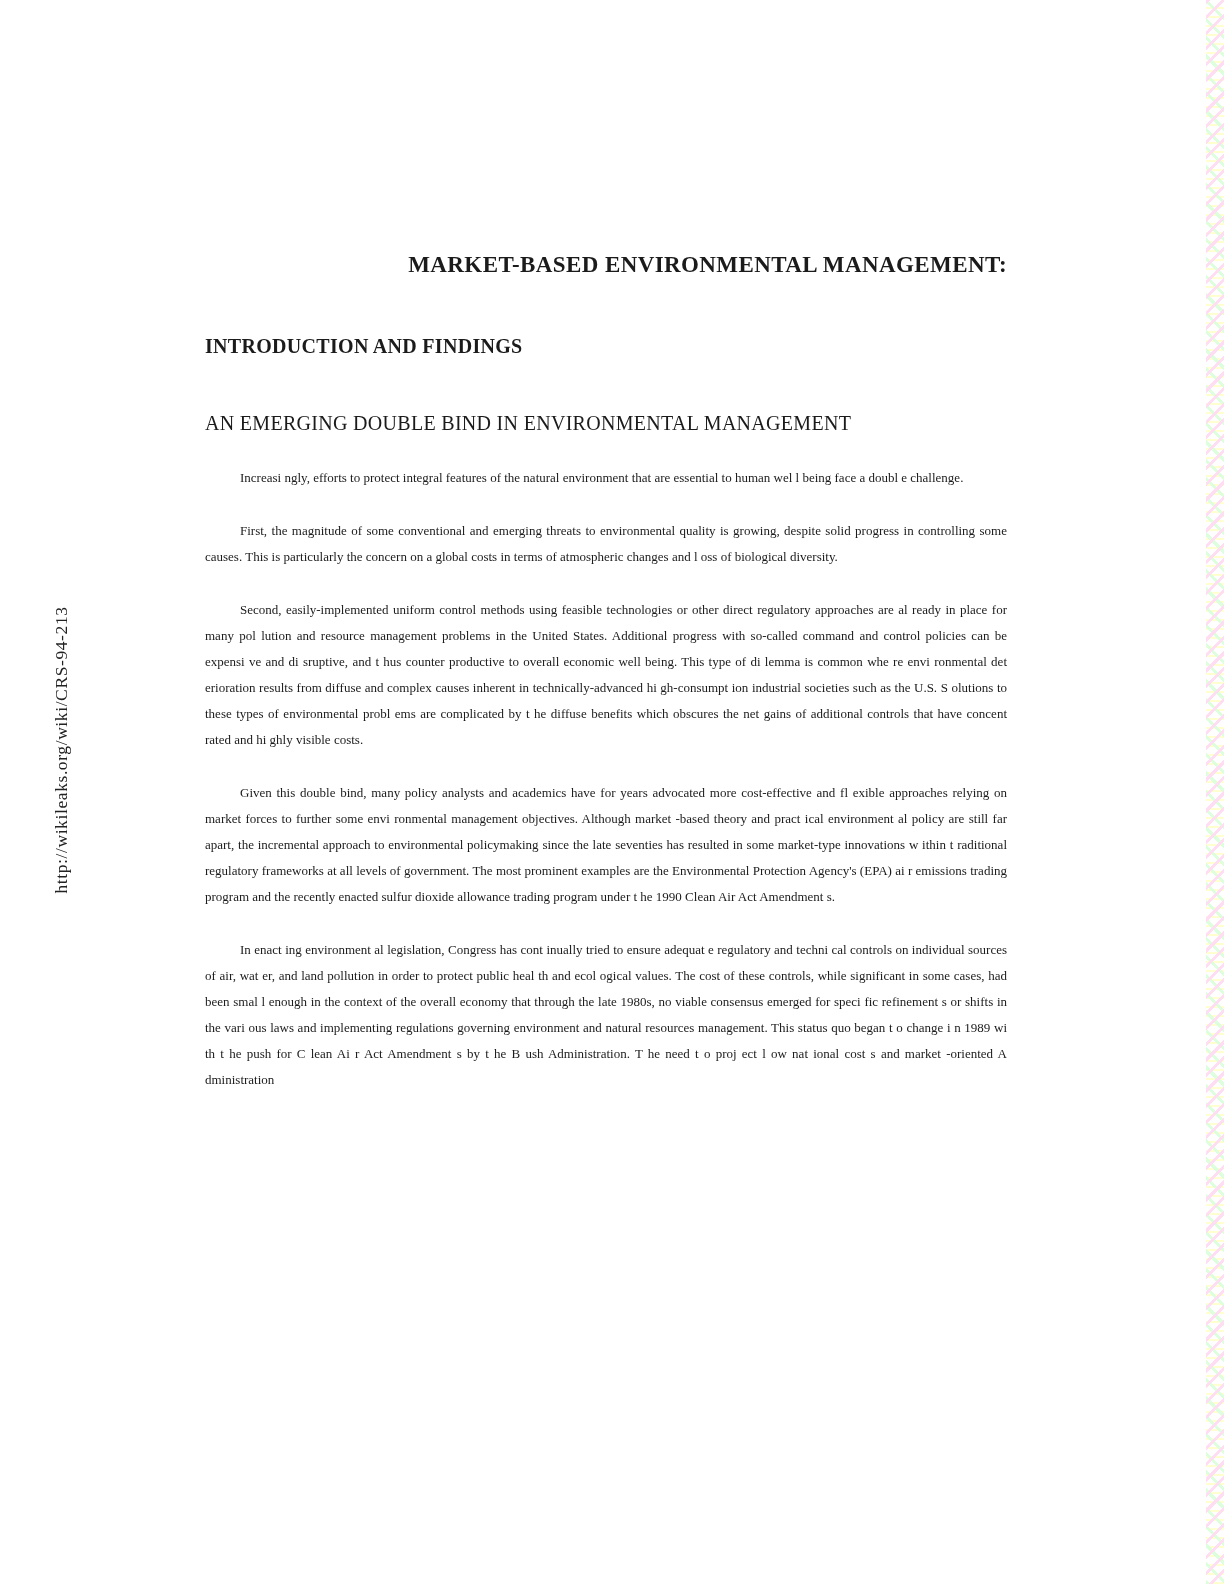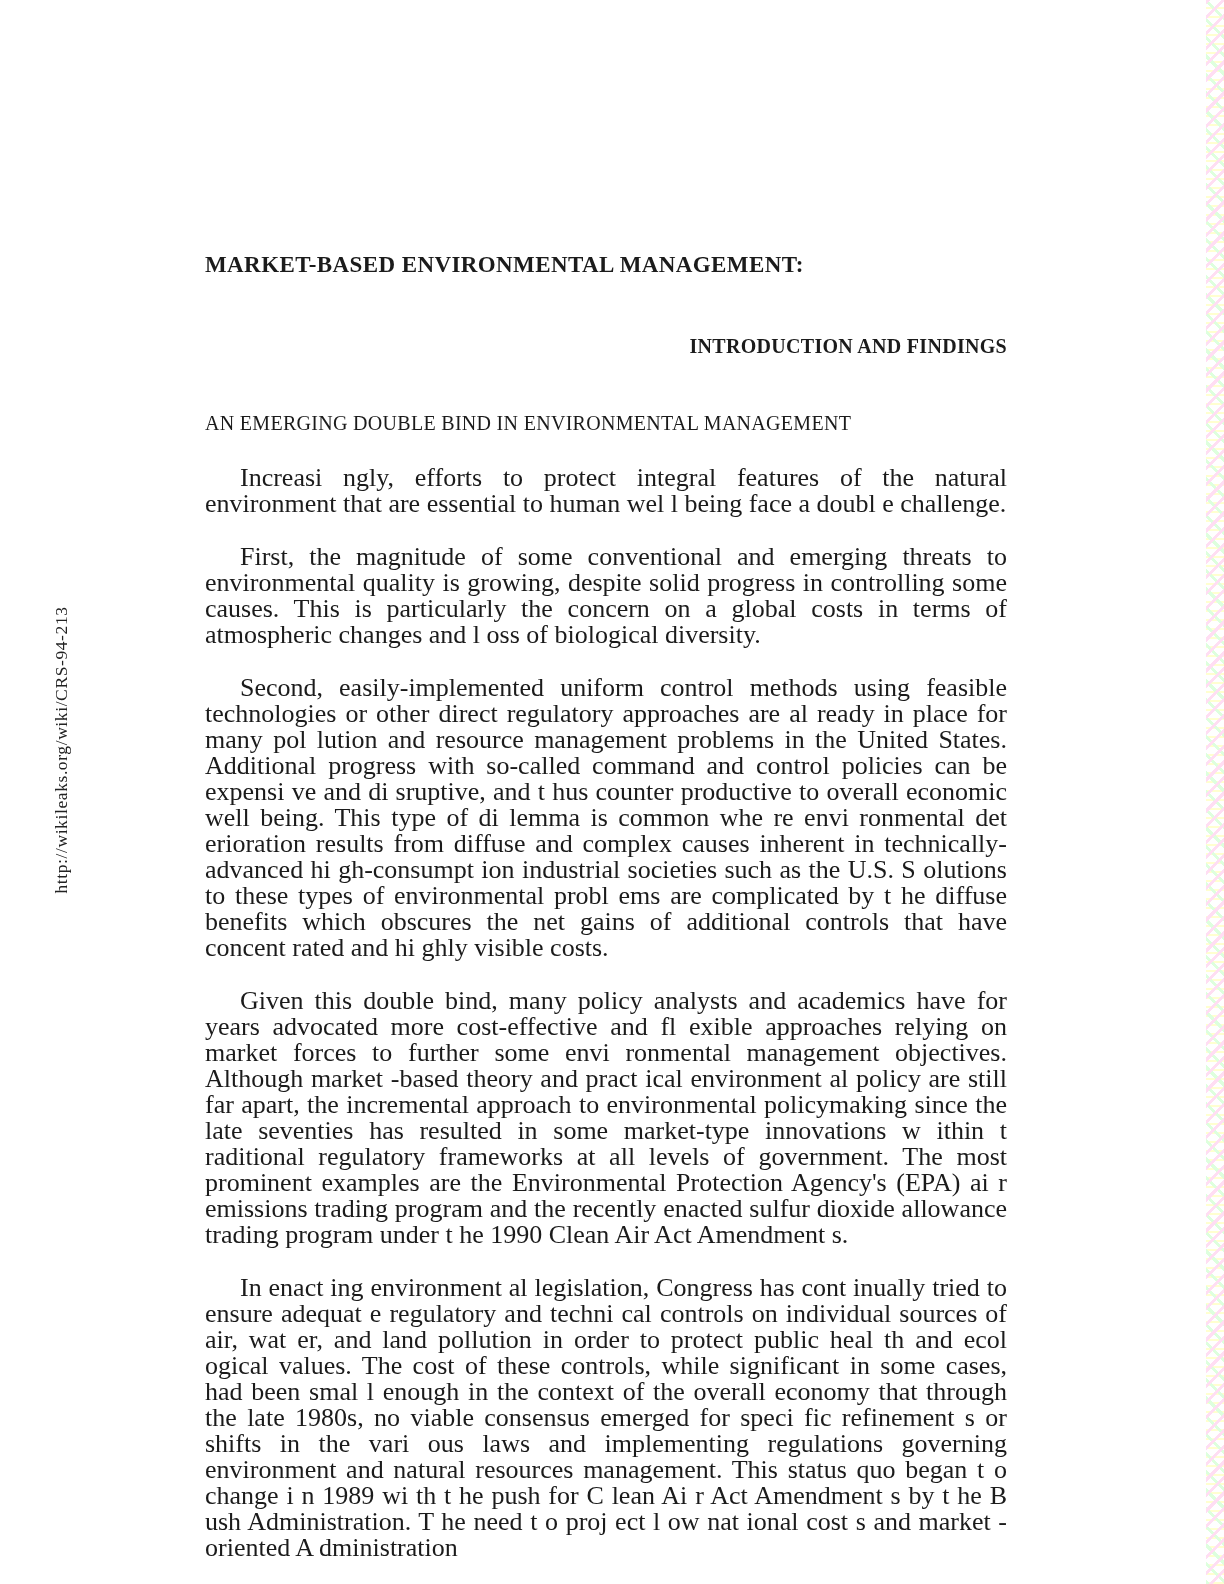--- a/index.html
+++ b/index.html
@@ -42,44 +42,44 @@
     color: #222222;
   }
   .content {
     position: absolute;
     left: 205px;
     top: 0;
     width: 802px;
   }
   .doc-title {
     margin-top: 250px;
-    text-align: left;
+    text-align: right;
     font-weight: bold;
     font-size: 23px;
     line-height: 30px;
     letter-spacing: 0.4px;
   }
   .subtitle {
     margin-top: 53px;
-    text-align: right;
+    text-align: left;
     font-weight: bold;
     font-size: 20px;
     line-height: 27px;
     letter-spacing: 0.3px;
   }
   .section-heading {
     margin: 50px 0 28px 0;
     font-weight: normal;
     font-size: 20px;
     line-height: 27px;
     letter-spacing: 0.3px;
   }
   .body-para {
     margin: 0 0 27px 0;
-    font-size: 26px;
+    font-size: 13px;
     line-height: 26px;
     text-align: justify;
     text-indent: 35px;
   }
 </style>
 </head>
 <body>
 
 <div class="page">
 

